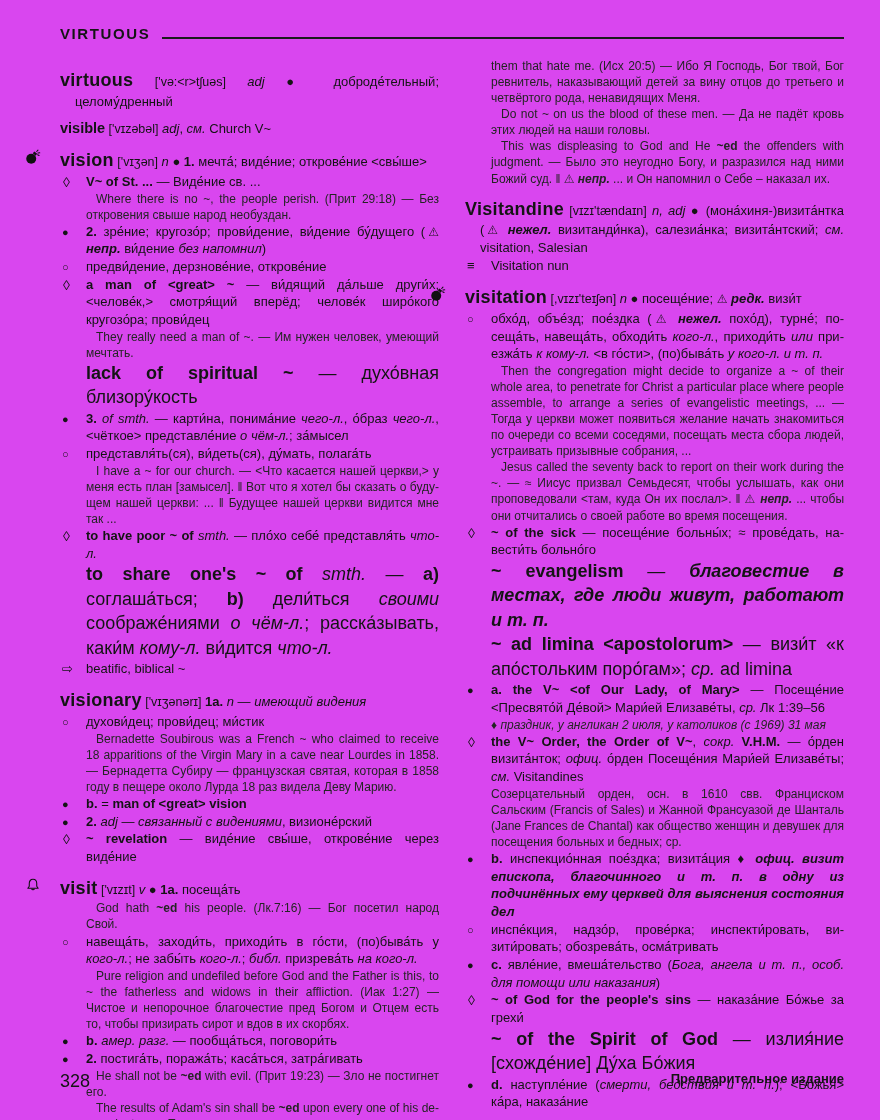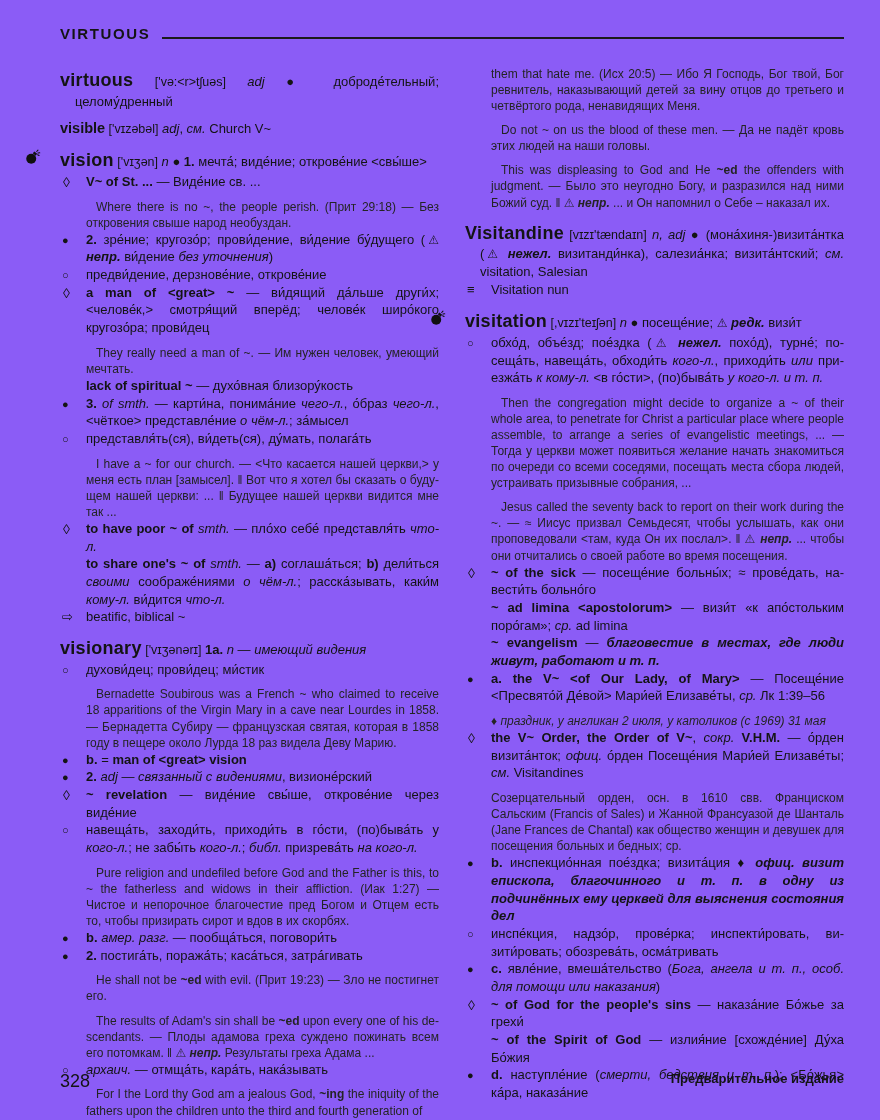--- a/index.html
+++ b/index.html
@@ -1,32 +1,32 @@
 <!DOCTYPE html>
 <html><head>
 <meta charset="utf-8">
 <style>
   *{margin:0;padding:0;box-sizing:border-box}
   html,body{width:880px;height:1120px;}
   body{background:#e8e8e6;font-family:"Liberation Sans","DejaVu Sans",sans-serif;color:#141414;}
-  .page{position:relative;width:880px;height:1120px;background:#8b5cf6;padding:18px 36px 0 60px;overflow:hidden;}
+  .page{position:relative;width:880px;height:1120px;background:#d946ef;padding:18px 36px 0 60px;overflow:hidden;}
   
   .hdr{display:flex;align-items:flex-end;gap:12px;height:24px;margin-bottom:16px;}
   .guide-word{font-weight:bold;font-size:15px;letter-spacing:1.6px;}
   .header-rule{flex:1;border-bottom:2.4px solid #1b1b1b;margin-bottom:3px;}
   
   .columns{display:flex;gap:26px;}
   .col{flex:1;min-width:0;}
   
   .blk{position:relative;text-align:justify;}
   .blk-hw{margin-top:10px;padding-left:15px;text-indent:-15px;font-size:13px;line-height:1.38;}
   .blk-hw2{margin-top:7px;padding-left:15px;text-indent:-15px;font-size:13px;line-height:1.38;}
   .blk-s{padding-left:26px;font-size:13px;line-height:1.36;}
-  .blk-p{padding-left:26px;font-size:13px;line-height:1.36;}
-  .blk-x{padding-left:26px;font-size:12px;line-height:1.34;text-indent:10px;color:#242424;margin-top:8px;}
+  .blk-p{padding-left:26px;font-size:18px;line-height:1.36;}
+  .blk-x{padding-left:26px;font-size:12px;line-height:1.34;text-indent:10px;color:#242424;}
   .blk-x.cont{text-indent:0;}
   .marker{position:absolute;left:2px;top:2px;font-size:11px;text-indent:0;}
   .marker-dia{font-size:14px;top:0;left:3px;}
   .marker-arr{font-size:13px;top:0;}
   .marker-eq{font-size:13px;top:0;}
   .margin-icon{position:absolute;left:-35px;top:1px;width:16px;height:16px;text-indent:0;}
   .margin-icon svg{display:block;}
   
   .r-n{}
   .r-b{font-weight:bold;}
@@ -59,37 +59,44 @@
               <rect x="9.2" y="3.6" width="4.2" height="2.8" fill="#101010" transform="rotate(40 11 5)"></rect>
               <g stroke="#101010" stroke-width="1.2" stroke-linecap="round">
                 <line x1="13.2" y1="2.8" x2="14.6" y2="1.2"></line>
                 <line x1="14.6" y1="4.6" x2="16.6" y2="4.2"></line>
                 <line x1="14.2" y1="6.4" x2="15.8" y2="7.2"></line>
               </g>
             </svg>
           </span><span class="r-hw">vision</span><span class="r-ph"> ['vɪʒən] </span><span class="r-i">n</span><span class="r-n"> ● </span><span class="r-b">1.</span><span class="r-n"> мечта́; виде́ние; открове́ние &lt;свы́ше&gt;</span></div>
         <div class="blk blk-s"><span class="marker marker-dia">◊</span><span class="r-b">V~ of St. ...</span><span class="r-n"> — Виде́ние св. ...</span></div>
         <div class="blk blk-x"><span class="r-n">Where there is no ~, the people perish. (Прит 29:18) — Без откровения свыше народ необуздан.</span></div>
-        <div class="blk blk-s"><span class="marker marker-dot">●</span><span class="r-b">2.</span><span class="r-n"> зре́ние; кругозо́р; прови́дение, ви́дение бу́дущего (</span><span class="r-w">⚠</span><span class="r-bi"> непр.</span><span class="r-n"> ви́дение </span><span class="r-i">без уточнения</span><span class="r-n">)</span></div>
+        <div class="blk blk-s"><span class="marker marker-dot">●</span><span class="r-b">2.</span><span class="r-n"> зре́ние; кругозо́р; прови́дение, ви́дение бу́дущего (</span><span class="r-w">⚠</span><span class="r-bi"> непр.</span><span class="r-n"> ви́дение </span><span class="r-i">без напомнил</span><span class="r-n">)</span></div>
         <div class="blk blk-s"><span class="marker marker-circ">○</span><span class="r-n">предви́дение, дерзнове́ние, открове́ние</span></div>
         <div class="blk blk-s"><span class="marker marker-dia">◊</span><span class="r-b">a man of &lt;great&gt; ~</span><span class="r-n"> — ви́дящий да́льше други́х; &lt;челове́к,&gt; смотря́щий вперёд; челове́к широ́кого кругозо́ра; прови́дец</span></div>
         <div class="blk blk-x"><span class="r-n">They really need a man of ~. — Им нужен человек, умеющий мечтать.</span></div>
         <div class="blk blk-p"><span class="r-b">lack of spiritual ~</span><span class="r-n"> — духо́вная близору́кость</span></div>
         <div class="blk blk-s"><span class="marker marker-dot">●</span><span class="r-b">3.</span><span class="r-i"> of smth.</span><span class="r-n"> — карти́на, понима́ние </span><span class="r-i">чего-л.</span><span class="r-n">, о́браз </span><span class="r-i">чего-л.</span><span class="r-n">, &lt;чёткое&gt; представле́ние </span><span class="r-i">о чём-л.</span><span class="r-n">; за́мысел</span></div>
         <div class="blk blk-s"><span class="marker marker-circ">○</span><span class="r-n">представля́ть(ся), ви́деть(ся), ду́мать, полага́ть</span></div>
         <div class="blk blk-x"><span class="r-n">I have a ~ for our church. — &lt;Что касается нашей церкви,&gt; у меня есть план [замысел]. ‖ Вот что я хотел бы сказать о буду­щем нашей церкви: ... ‖ Будущее нашей церкви видится мне так ...</span></div>
         <div class="blk blk-s"><span class="marker marker-dia">◊</span><span class="r-b">to have poor ~ of </span><span class="r-i">smth.</span><span class="r-n"> — пло́хо себе́ представля́ть </span><span class="r-i">что-л.</span></div>
         <div class="blk blk-p"><span class="r-b">to share one's ~ of </span><span class="r-i">smth.</span><span class="r-n"> — </span><span class="r-b">a)</span><span class="r-n"> соглаша́ться; </span><span class="r-b">b)</span><span class="r-n"> дели́ться </span><span class="r-i">своими</span><span class="r-n"> соображе́ниями </span><span class="r-i">о чём-л.</span><span class="r-n">; расска́зывать, каки́м </span><span class="r-i">кому-л.</span><span class="r-n"> ви́дится </span><span class="r-i">что-л.</span></div>
         <div class="blk blk-s"><span class="marker marker-arr">⇨</span><span class="r-n">beatific, biblical ~</span></div>
         <div class="blk blk-hw"><span class="r-hw">visionary</span><span class="r-ph"> ['vɪʒənərɪ] </span><span class="r-b">1a.</span><span class="r-i"> n</span><span class="r-n"> — </span><span class="r-i">имеющий видения</span></div>
         <div class="blk blk-s"><span class="marker marker-circ">○</span><span class="r-n">духови́дец; прови́дец; ми́стик</span></div>
         <div class="blk blk-x"><span class="r-n">Bernadette Soubirous was a French ~ who claimed to receive 18 apparitions of the Virgin Mary in a cave near Lourdes in 1858. — Бернадетта Субиру — французская святая, которая в 1858 году в пещере около Лурда 18 раз видела Деву Марию.</span></div>
         <div class="blk blk-s"><span class="marker marker-dot">●</span><span class="r-b">b.</span><span class="r-n"> = </span><span class="r-b">man of &lt;great&gt; vision</span></div>
         <div class="blk blk-s"><span class="marker marker-dot">●</span><span class="r-b">2. </span><span class="r-i">adj</span><span class="r-n"> — </span><span class="r-i">связанный с видениями</span><span class="r-n">, визионе́рский</span></div>
         <div class="blk blk-s"><span class="marker marker-dia">◊</span><span class="r-b">~ revelation</span><span class="r-n"> — виде́ние свы́ше, открове́ние через виде́ние</span></div>
+        <div class="blk blk-hw"><span class="margin-icon">
+            <svg viewBox="0 0 18 18" width="16" height="16" fill="none" stroke="#101010" stroke-width="1.2" stroke-linejoin="round">
+              <path d="M9 2.6 C6.2 2.6 4.8 4.8 4.8 7.4 L4.8 10.4 L3.2 12.6 L14.8 12.6 L13.2 10.4 L13.2 7.4 C13.2 4.8 11.8 2.6 9 2.6 Z"></path>
+              <path d="M7.4 13.2 a1.7 1.7 0 0 0 3.2 0"></path>
+            </svg>
+          </span><span class="r-hw">visit</span><span class="r-ph"> ['vɪzɪt] </span><span class="r-i">v</span><span class="r-n"> ● </span><span class="r-b">1a.</span><span class="r-n"> посеща́ть</span></div>
+        <div class="blk blk-x"><span class="r-n">God hath </span><span class="r-b">~ed</span><span class="r-n"> his people. (Лк.7:16) — Бог посетил народ Свой.</span></div>
         <div class="blk blk-s"><span class="marker marker-circ">○</span><span class="r-n">навеща́ть, заходи́ть, приходи́ть в го́сти, (по)быва́ть у </span><span class="r-i">кого-л.</span><span class="r-n">; не забы́ть </span><span class="r-i">кого-л.</span><span class="r-n">; </span><span class="r-i">библ.</span><span class="r-n"> призрева́ть </span><span class="r-i">на кого-л.</span></div>
         <div class="blk blk-x"><span class="r-n">Pure religion and undefiled before God and the Father is this, to ~ the fatherless and widows in their affliction. (Иак 1:27) — Чистое и непорочное благочестие пред Богом и Отцем есть то, чтобы призирать сирот и вдов в их скорбях.</span></div>
         <div class="blk blk-s"><span class="marker marker-dot">●</span><span class="r-b">b.</span><span class="r-i"> амер. разг.</span><span class="r-n"> — пообща́ться, поговори́ть</span></div>
         <div class="blk blk-s"><span class="marker marker-dot">●</span><span class="r-b">2.</span><span class="r-n"> постига́ть, поража́ть; каса́ться, затра́гивать</span></div>
         <div class="blk blk-x"><span class="r-n">He shall not be </span><span class="r-b">~ed</span><span class="r-n"> with evil. (Прит 19:23) — Зло не постигнет его.</span></div>
         <div class="blk blk-x"><span class="r-n">The results of Adam's sin shall be </span><span class="r-b">~ed</span><span class="r-n"> upon every one of his de­scendants. — Плоды адамова греха суждено пожинать всем его потомкам. ‖ </span><span class="r-w">⚠</span><span class="r-bi"> непр.</span><span class="r-n"> Результаты греха Адама ...</span></div>
         <div class="blk blk-s"><span class="marker marker-circ">○</span><span class="r-i">архаич.</span><span class="r-n"> — отмща́ть, кара́ть, нака́зывать</span></div>
         <div class="blk blk-x"><span class="r-n">For I the Lord thy God am a jealous God, </span><span class="r-b">~ing</span><span class="r-n"> the iniquity of the fathers upon the children unto the third and fourth generation of</span></div>
       </div>
     <div class="col" id="col-right">
@@ -106,22 +113,22 @@
                 <line x1="13.2" y1="2.8" x2="14.6" y2="1.2"></line>
                 <line x1="14.6" y1="4.6" x2="16.6" y2="4.2"></line>
                 <line x1="14.2" y1="6.4" x2="15.8" y2="7.2"></line>
               </g>
             </svg>
           </span><span class="r-hw">visitation</span><span class="r-ph"> [,vɪzɪ'teɪʃən] </span><span class="r-i">n</span><span class="r-n"> ● посеще́ние; </span><span class="r-w">⚠</span><span class="r-bi"> редк.</span><span class="r-n"> визи́т</span></div>
         <div class="blk blk-s"><span class="marker marker-circ">○</span><span class="r-n">обхо́д, объе́зд; пое́здка (</span><span class="r-w">⚠</span><span class="r-bi"> нежел.</span><span class="r-n"> похо́д), турне́; по­сеща́ть, навеща́ть, обходи́ть </span><span class="r-i">кого-л.</span><span class="r-n">, приходи́ть </span><span class="r-i">или</span><span class="r-n"> при­езжа́ть </span><span class="r-i">к кому-л.</span><span class="r-n"> &lt;в го́сти&gt;, (по)быва́ть </span><span class="r-i">у кого-л.</span><span class="r-n"> </span><span class="r-i">и т. п.</span></div>
         <div class="blk blk-x"><span class="r-n">Then the congregation might decide to organize a ~ of their whole area, to penetrate for Christ a particular place where people as­semble, to arrange a series of evangelistic meetings, ... — Тогда у церкви может появиться желание начать знакомиться по оче­реди со всеми соседями, посещать места сбора людей, уст­раивать призывные собрания, ...</span></div>
         <div class="blk blk-x"><span class="r-n">Jesus called the seventy back to report on their work during the ~. — ≈ Иисус призвал Семьдесят, чтобы услышать, как они про­поведовали &lt;там, куда Он их послал&gt;. ‖ </span><span class="r-w">⚠</span><span class="r-bi"> непр.</span><span class="r-n"> ... чтобы они отчитались о своей работе во время посещения.</span></div>
         <div class="blk blk-s"><span class="marker marker-dia">◊</span><span class="r-b">~ of the sick</span><span class="r-n"> — посеще́ние больны́х; ≈ прове́дать, на­вести́ть больно́го</span></div>
+        <div class="blk blk-p"><span class="r-b">~ evangelism</span><span class="r-n"> — </span><span class="r-bi">благовестие в местах, где люди живут, работают и т. п.</span></div>
         <div class="blk blk-p"><span class="r-b">~ ad limina &lt;apostolorum&gt;</span><span class="r-n"> — визи́т «к апо́стольким поро́гам»; </span><span class="r-i">ср.</span><span class="r-n"> ad limina</span></div>
-        <div class="blk blk-p"><span class="r-b">~ evangelism</span><span class="r-n"> — </span><span class="r-bi">благовестие в местах, где люди живут, работают и т. п.</span></div>
         <div class="blk blk-s"><span class="marker marker-dot">●</span><span class="r-b">a. the V~ &lt;of Our Lady, of Mary&gt;</span><span class="r-n"> — Посеще́ние &lt;Пресвято́й Де́вой&gt; Мари́ей Елизаве́ты, </span><span class="r-i">ср.</span><span class="r-n"> Лк 1:39–56</span></div>
         <div class="blk blk-x cont"><span class="r-n">♦ </span><span class="r-i">праздник, у англикан 2 июля, у католиков (с 1969) 31 мая</span></div>
         <div class="blk blk-s"><span class="marker marker-dia">◊</span><span class="r-b">the V~ Order, the Order of V~</span><span class="r-n">, </span><span class="r-i">сокр.</span><span class="r-n"> </span><span class="r-b">V.H.M.</span><span class="r-n"> — о́рден визита́нток; </span><span class="r-i">офиц.</span><span class="r-n"> о́рден Посеще́ния Мари́ей Елизаве́ты; </span><span class="r-i">см.</span><span class="r-n"> Visitandines</span></div>
         <div class="blk blk-x cont"><span class="r-n">Созерцательный орден, осн. в 1610 свв. Франциском Сальским (Francis of Sales) и Жанной Франсуазой де Шанталь (Jane Frances de Chantal) как общество жен­щин и девушек для посещения больных и бедных; ср.</span></div>
         <div class="blk blk-s"><span class="marker marker-dot">●</span><span class="r-b">b.</span><span class="r-n"> инспекцио́нная пое́здка; визита́ция ♦ </span><span class="r-bi">офиц. визит епископа, благочинного и т. п. в одну из подчинённых ему церк­вей для выяснения состояния дел</span></div>
         <div class="blk blk-s"><span class="marker marker-circ">○</span><span class="r-n">инспе́кция, надзо́р, прове́рка; инспекти́ровать, ви­зити́ровать; обозрева́ть, осма́тривать</span></div>
         <div class="blk blk-s"><span class="marker marker-dot">●</span><span class="r-b">c.</span><span class="r-n"> явле́ние, вмеша́тельство (</span><span class="r-i">Бога, ангела и т. п., особ. для помощи или наказания</span><span class="r-n">)</span></div>
         <div class="blk blk-s"><span class="marker marker-dia">◊</span><span class="r-b">~ of God for the people's sins</span><span class="r-n"> — наказа́ние Бо́жье за грехи́</span></div>
         <div class="blk blk-p"><span class="r-b">~ of the Spirit of God</span><span class="r-n"> — излия́ние [схожде́ние] Ду́ха Бо́жия</span></div>
         <div class="blk blk-s"><span class="marker marker-dot">●</span><span class="r-b">d.</span><span class="r-n"> наступле́ние (</span><span class="r-i">смерти, бедствия и т. п.</span><span class="r-n">); &lt;Бо́жья&gt; ка́ра, наказа́ние</span></div>

